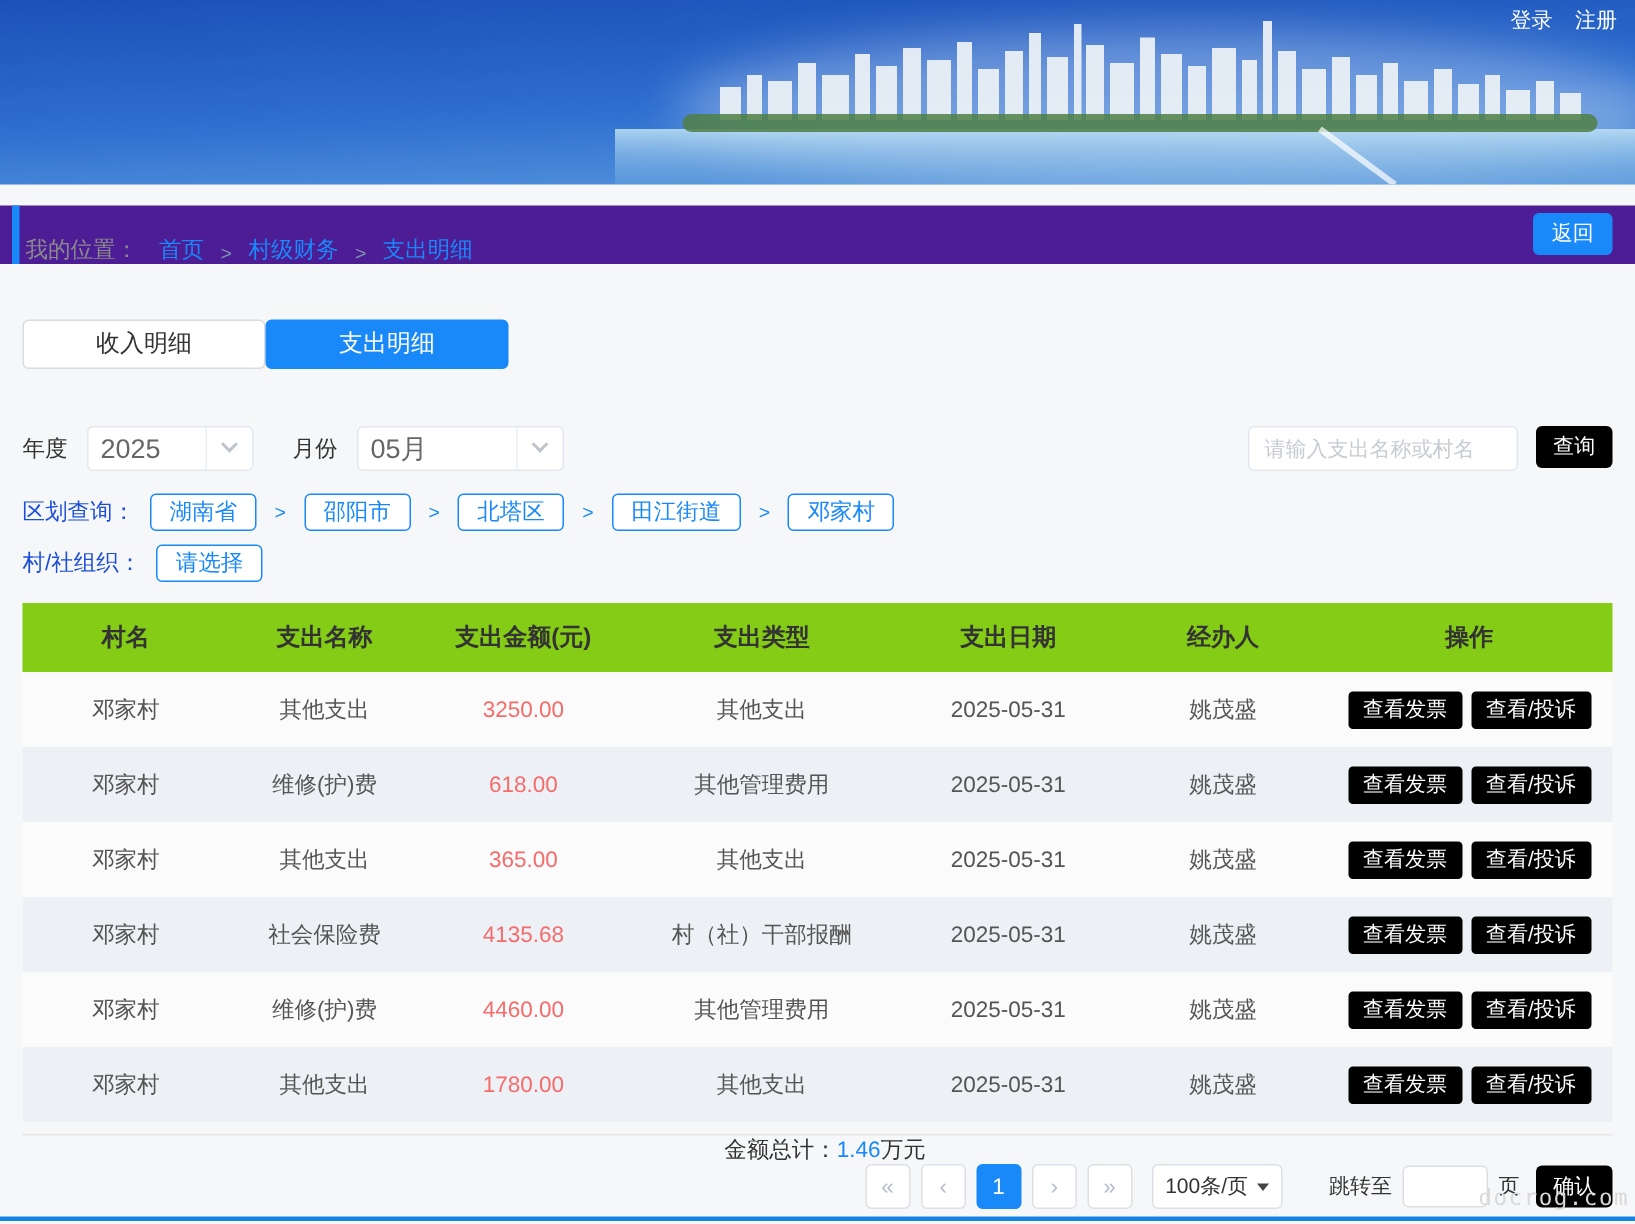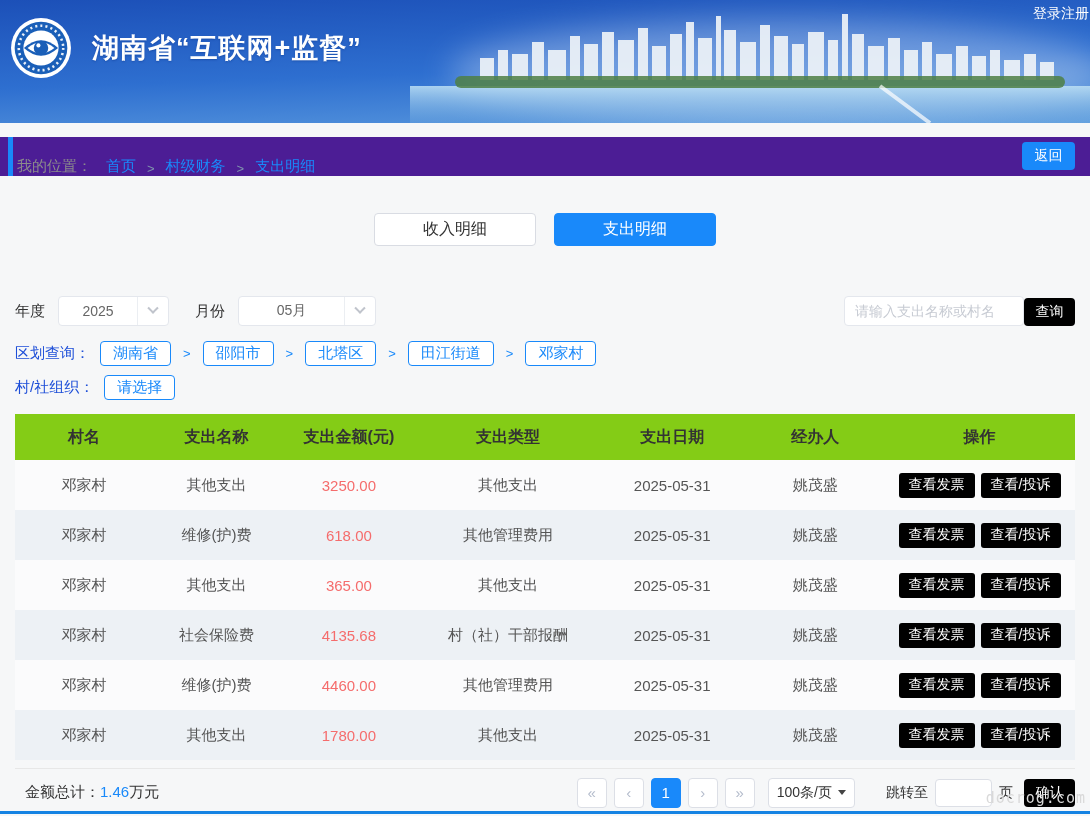--- a/index.html
+++ b/index.html
@@ -5,50 +5,50 @@
   * { margin:0; padding:0; box-sizing:border-box; }
   body { font-family:"Liberation Sans", sans-serif; background:#e9e9e9; }
   .page { position:relative; width:1090px; height:816px; background:#f6f7f8; overflow:hidden; margin:0 auto; }
 
   
   .hdr { position:relative; height:123px; background:linear-gradient(178deg,#1c50b8 0%,#2e6fd0 55%,#5b9ade 100%); overflow:hidden; }
   .skyline { position:absolute; right:0; bottom:0; width:680px; height:123px; }
   .hdr-left { position:absolute; left:10px; top:17px; display:flex; align-items:center; gap:20px; }
   .logo { width:62px; height:62px; display:block; }
   .site-title { color:#fff; font-size:27px; font-weight:bold; letter-spacing:1px; text-shadow:0 1px 2px rgba(0,40,120,.35); }
-  .hdr-links { position:absolute; top:5px; right:1px; display:flex; }
+  .hdr-links { position:absolute; top:5px; right:12px; display:flex; gap:15px; }
   .hdr-links a { color:#fff; font-size:14px; text-decoration:none; }
 
   
   .crumb-bar { margin-top:14px; height:39px; background:#4c1d95; position:relative; display:flex; align-items:flex-end; padding-left:17px; }
   .crumb-accent { position:absolute; left:8px; top:0; bottom:0; width:5px; background:#1989fa; }
   .crumb-label { color:#8b8b8b; font-size:15px; margin-right:14px; }
   .crumb-link { color:#1989fa; font-size:15px; text-decoration:none; }
   .crumb-sep { color:#7f94ad; font-size:13px; margin:0 11px; }
   .back-btn { position:absolute; right:15px; top:5px; width:53px; height:28px; background:#1989fa; color:#fff; border:none; border-radius:4px; font-size:14px; cursor:pointer; font-family:inherit; }
 
   
   .main { padding:0 15px; }
 
-  .tabs { margin-top:37px; display:flex; justify-content:center; gap:18px; }
+  .tabs { margin-top:37px; display:flex; }
   .tab { width:162px; height:33px; border-radius:4px; font-size:16px; cursor:pointer; font-family:inherit; }
   .tab.inactive { background:#fff; border:1px solid #d9dce3; color:#333; }
   .tab.active { background:#1989fa; border:1px solid #1989fa; color:#fff; }
 
-  .filter-row { margin-top:50px; display:flex; align-items:center; }
+  .filter-row { margin-top:38px; display:flex; align-items:center; }
   .f-label { font-size:15px; color:#333; }
   .sel { height:30px; border:1px solid #e4e7ed; border-radius:4px; background:#fff; display:flex; align-items:center; cursor:pointer; }
-  .sel-val { flex:1; text-align:center; font-size:14px; color:#666; padding:0 8px; }
+  .sel-val { flex:1; text-align:left; font-size:18px; color:#666; padding:0 8px; }
   .sel-div { width:1px; align-self:stretch; background:#ebeef2; }
   .sel-caretbox { width:30px; display:flex; justify-content:center; align-items:center; }
   .chev { width:8px; height:8px; border-right:2px solid #c0c4cc; border-bottom:2px solid #c0c4cc; transform:rotate(45deg) translate(-2px,-2px); }
   .sel-year { width:111px; margin-left:13px; }
   .f-label-month { margin-left:26px; }
   .sel-month { width:138px; margin-left:13px; }
-  .search-wrap { margin-left:auto; display:flex; align-items:flex-end; }
+  .search-wrap { margin-left:auto; display:flex; align-items:flex-start; gap:12px; }
   .search-input { width:180px; height:30px; border:1px solid #e4e7ed; border-radius:4px; padding:0 10px; font-size:14px; color:#333; font-family:inherit; outline:none; }
   .search-input::placeholder { color:#c7cbd3; }
   .btn-blue { background:#000000; color:#fff; border:none; border-radius:4px; cursor:pointer; font-family:inherit; }
   .search-btn { width:51px; height:28px; font-size:14px; }
 
   .region-row { margin-top:15px; display:flex; align-items:center; }
   .region-label { font-size:15px; color:#1d4ed8; margin-right:10px; }
   .pill { border:1px solid #1989fa; color:#1989fa; background:#fff; border-radius:4px; height:25px; padding:0 12px; font-size:15px; cursor:pointer; font-family:inherit; }
   .pill-sep { color:#1989fa; font-size:13px; margin:0 12px; }
   .org-row { margin-top:9px; display:flex; align-items:center; }
@@ -59,21 +59,21 @@
   .tr { display:flex; align-items:center; height:50px; font-size:15px; color:#555; }
   .tr:nth-child(odd) { background:#fbfbfc; }
   .tr:nth-child(even) { background:#edf1f5; }
   .th,.td { text-align:center; }
   .c1{width:13%;} .c2{width:12%;} .c3{width:13%;} .c4{width:17%;} .c5{width:14%;} .c6{width:13%;} .c7{width:18%;}
   .money { color:#f56c6c; }
   .ops { display:flex; justify-content:center; gap:6px; }
   .op-btn { height:25px; padding:0 10px; font-size:14px; border-radius:3px; }
 
   
-  .foot { margin-top:8px; border-top:1px solid #e7e7e7; height:48px; display:flex; align-items:center; }
+  .foot { margin-top:8px; border-top:1px solid #e7e7e7; height:48px; display:flex; align-items:center;flex-direction:column; }
   .total { font-size:15px; color:#333; margin-left:10px; }
   .total-val { color:#1989fa; }
   .pager { margin-left:auto; display:flex; align-items:center; gap:7px; }
   .pg-btn { width:30px; height:30px; border:1px solid #dcdfe6; border-radius:4px; background:#fff; color:#b4bccc; font-size:15px; cursor:pointer; display:flex; align-items:center; justify-content:center; font-family:inherit; }
   .pg-btn.active { background:#1989fa; border-color:#1989fa; color:#fff; }
   .size-sel { height:30px; border:1px solid #dcdfe6; border-radius:4px; background:#fff; display:flex; align-items:center; gap:6px; padding:0 8px; font-size:14px; color:#333; cursor:pointer; margin-left:6px; }
   .caret-dn { width:0; height:0; border-left:4px solid transparent; border-right:4px solid transparent; border-top:5px solid #444; }
   .jump-label { font-size:14px; color:#333; margin-left:24px; }
   .jump-input { width:57px; height:28px; border:1px solid #dcdfe6; border-radius:4px; font-family:inherit; font-size:14px; padding:0 6px; outline:none; }
   .page-unit { font-size:14px; color:#333; }
@@ -133,33 +133,20 @@
           <rect x="546" y="46" width="12" height="34"></rect>
         <rect x="562" y="56" width="14" height="24"></rect>
           <rect x="580" y="50" width="10" height="30"></rect>
         <rect x="594" y="60" width="16" height="20"></rect>
           <rect x="614" y="54" width="12" height="26"></rect>
         <rect x="630" y="62" width="14" height="18"></rect>
       </g>
       <rect x="45" y="76" width="610" height="12" rx="6" fill="#4d7f44" opacity="0.85"></rect>
       <line x1="470" y1="86" x2="520" y2="123" stroke="#ffffff" stroke-width="4" opacity="0.7"></line>
     </svg>
-    <div class="hdr-left">
-      <svg class="logo" viewBox="0 0 60 60">
-        <circle cx="30" cy="30" r="29" fill="#ffffff"></circle>
-        <circle cx="30" cy="30" r="25.5" fill="#1a5fb8"></circle>
-        <circle cx="30" cy="30" r="21.5" fill="none" stroke="#ffffff" stroke-width="2.5" stroke-dasharray="2 3" opacity="0.9"></circle>
-        <circle cx="30" cy="30" r="17" fill="#ffffff"></circle>
-        <path d="M13.5 30 Q30 15 46.5 30 Q30 45 13.5 30 Z" fill="#1a5fb8"></path>
-        <path d="M17 30 Q30 19.5 43 30 Q30 40.5 17 30 Z" fill="#ffffff"></path>
-        <circle cx="30" cy="30" r="7" fill="#1a5fb8"></circle>
-        <circle cx="27.5" cy="27.5" r="2" fill="#ffffff"></circle>
-      </svg>
-      <h1 class="site-title">湖南省“互联网+监督”</h1>
-    </div>
     <div class="hdr-links">
       <a href="#">登录</a>
       <a href="#">注册</a>
     </div>
   </header>
 
   <div class="crumb-bar">
     <span class="crumb-accent"></span>
     <span class="crumb-label">我的位置：</span>
     <a href="#" class="crumb-link">首页</a>

